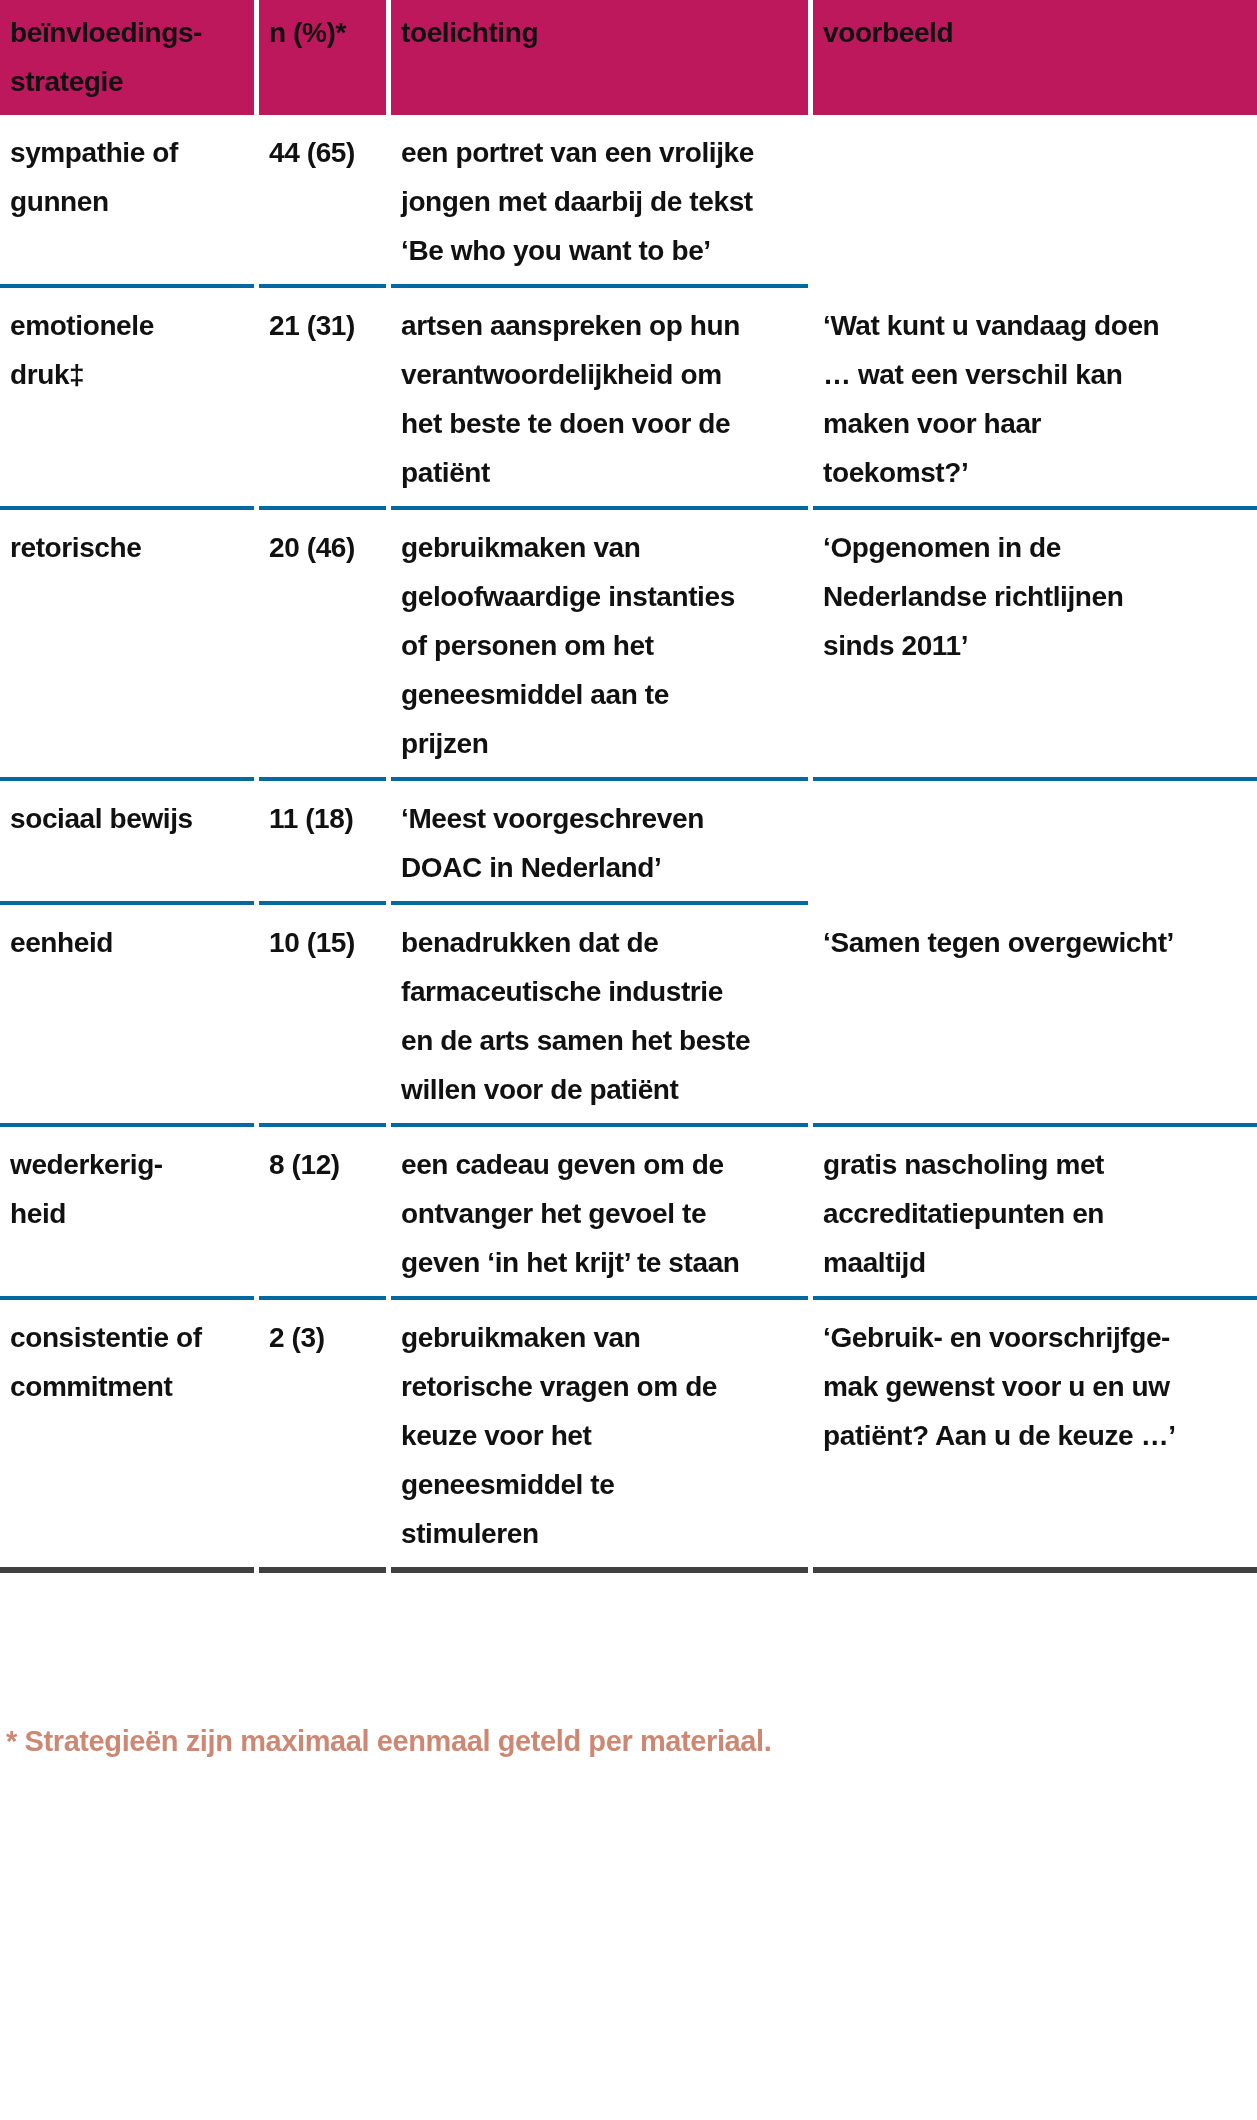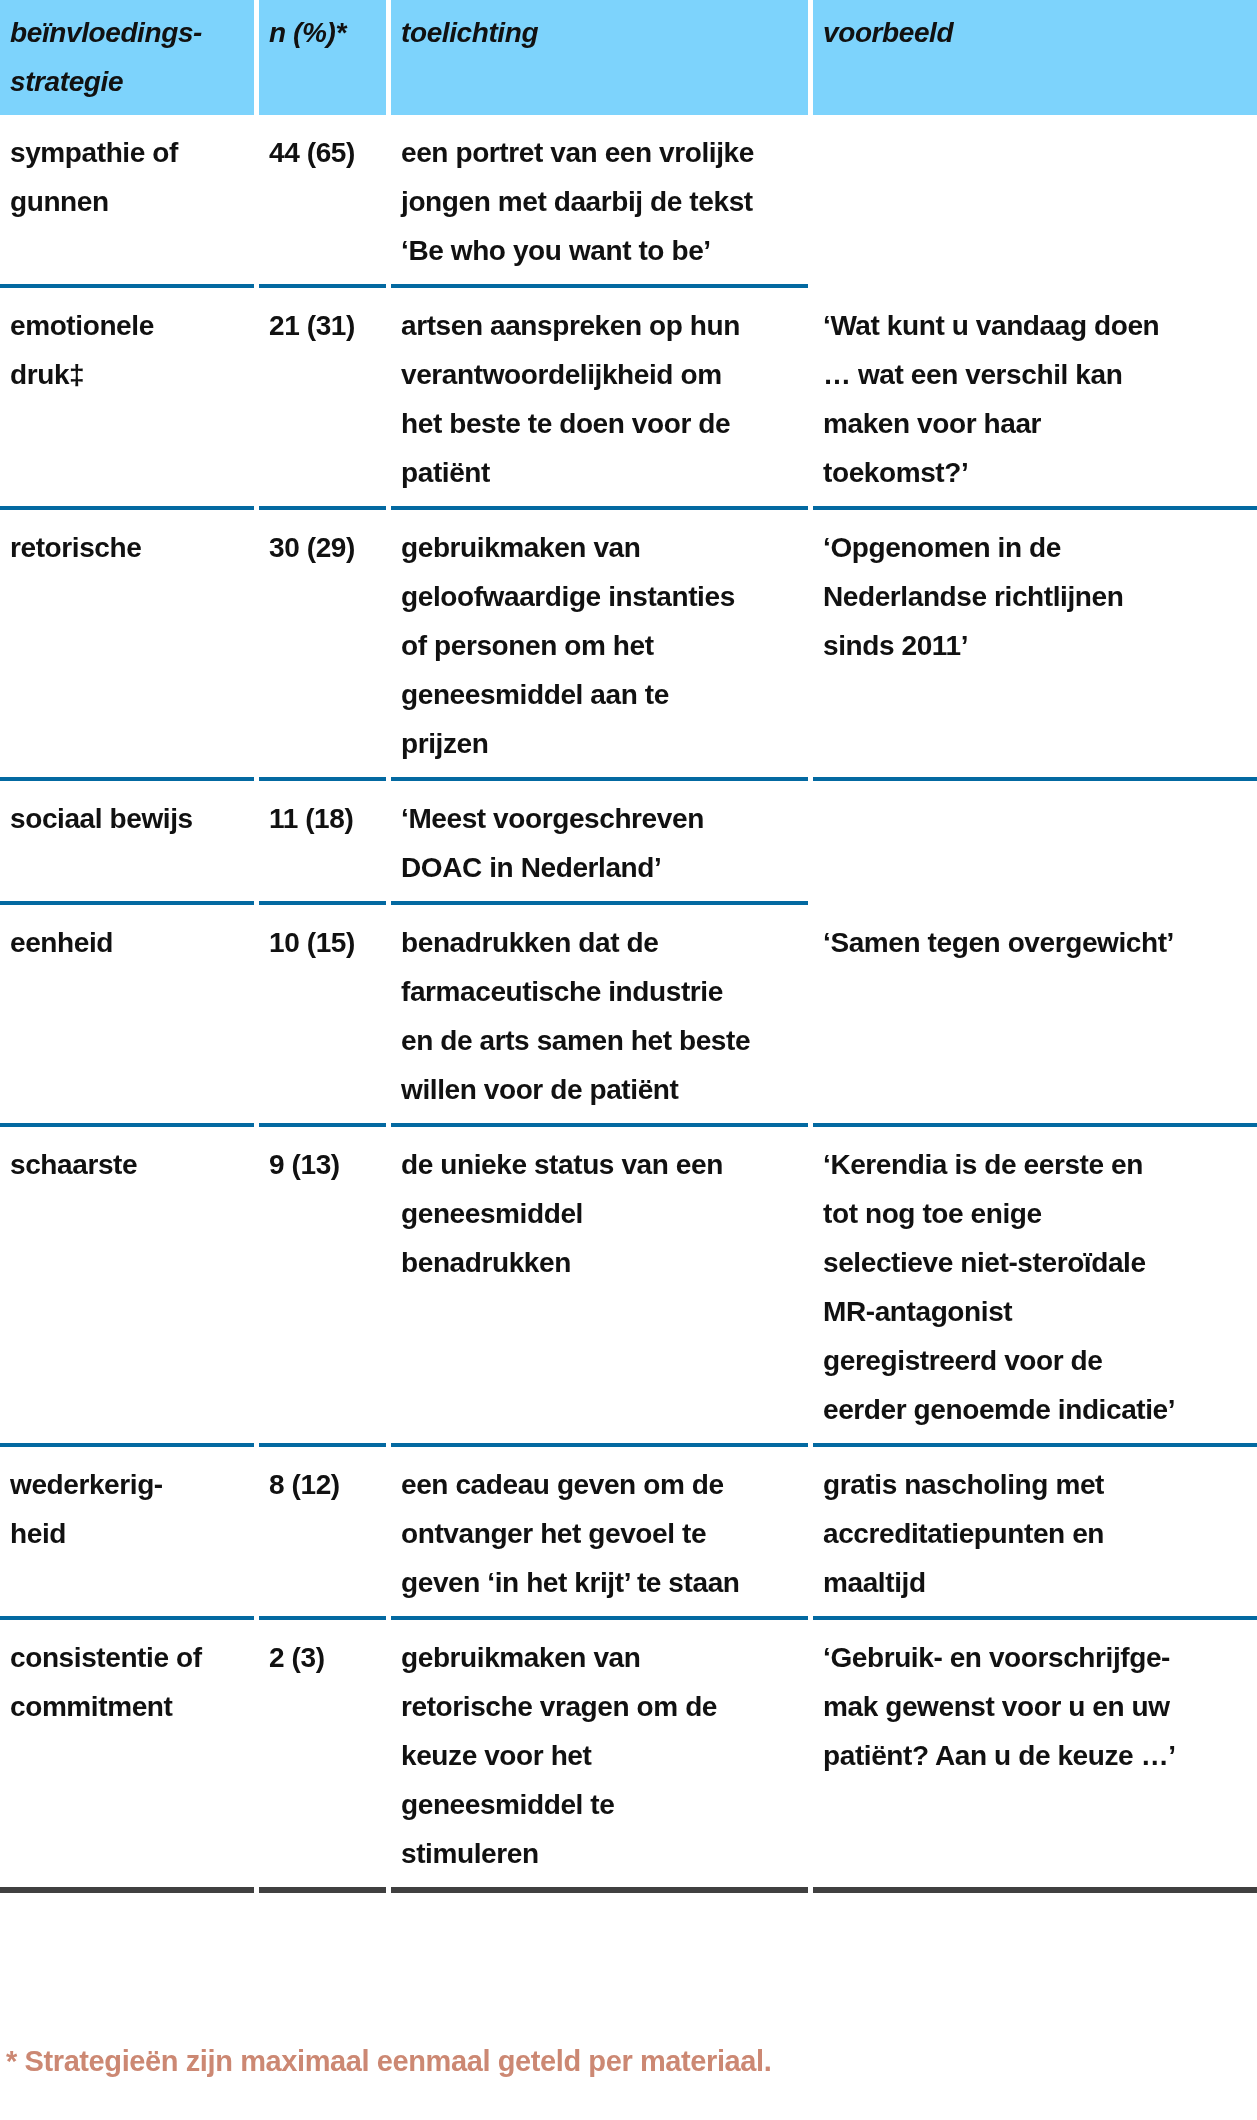--- a/index.html
+++ b/index.html
@@ -22,25 +22,24 @@
   .cell {
     padding: 13px 8px 9px 10px;
     border-bottom: 4px solid #0369a1;
     font-size: 28px;
     line-height: 49px;
     letter-spacing: -0.4px;
     white-space: pre;
     overflow: hidden;
   }
   .header .cell {
-    background: #7dd3fc;
+    background: #be185d;
     border-bottom: none;
     padding-top: 8px;
     padding-bottom: 9px;
-    font-style: italic;
   }
   .last .cell {
     border-bottom: 6px solid #404040;
   }
   .footnotes {
     margin-top: 46px;
     padding-left: 6px;
     color: #CC8873;
     font-size: 29px;
     line-height: 49px;
@@ -79,21 +78,21 @@
 het beste te doen voor de
 patiënt</div>
     <div class="cell">‘Wat kunt u vandaag doen
 … wat een verschil kan
 maken voor haar
 toekomst?’</div>
   </div>
 
   <div class="tbl-row">
     <div class="cell">retorische</div>
-    <div class="cell">30 (29)</div>
+    <div class="cell">20 (46)</div>
     <div class="cell">gebruikmaken van
 geloofwaardige instanties
 of personen om het
 geneesmiddel aan te
 prijzen</div>
     <div class="cell">‘Opgenomen in de
 Nederlandse richtlijnen
 sinds 2011’</div>
   </div>
 
@@ -107,33 +106,20 @@
   <div class="tbl-row">
     <div class="cell">eenheid</div>
     <div class="cell">10 (15)</div>
     <div class="cell">benadrukken dat de
 farmaceutische industrie
 en de arts samen het beste
 willen voor de patiënt</div>
     <div class="cell">‘Samen tegen overgewicht’</div>
   </div>
 
-  <div class="tbl-row">
-    <div class="cell">schaarste</div>
-    <div class="cell">9 (13)</div>
-    <div class="cell">de unieke status van een
-geneesmiddel
-benadrukken</div>
-    <div class="cell">‘Kerendia is de eerste en
-tot nog toe enige
-selectieve niet-steroïdale
-MR-antagonist
-geregistreerd voor de
-eerder genoemde indicatie’</div>
-  </div>
 
   <div class="tbl-row">
     <div class="cell">wederkerig-
 heid</div>
     <div class="cell">8 (12)</div>
     <div class="cell">een cadeau geven om de
 ontvanger het gevoel te
 geven ‘in het krijt’ te staan</div>
     <div class="cell">gratis nascholing met
 accreditatiepunten en

